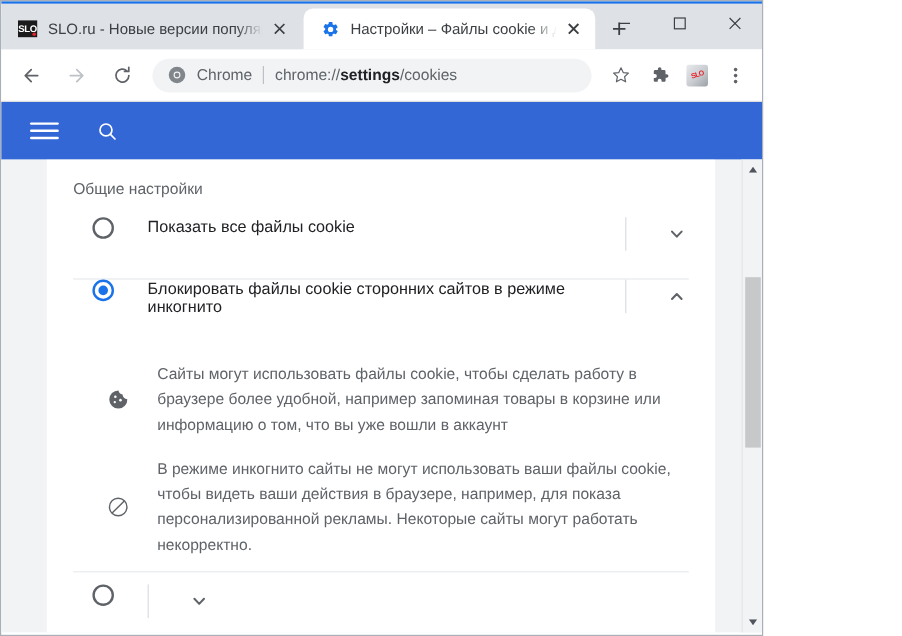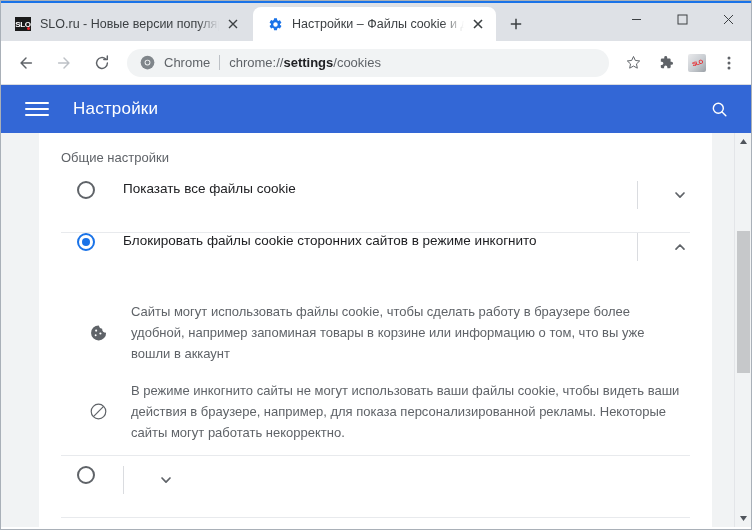--- a/index.html
+++ b/index.html
@@ -3,21 +3,21 @@
 <meta charset="utf-8">
 <style>
   * { box-sizing: border-box; margin: 0; padding: 0; }
   html, body {
     width: 752px; height: 530px;
     font-family: "Liberation Sans", sans-serif;
     overflow: hidden;
     background: #ffffff;
   }
   .window {
-    width: 752px; height: 530px;
+    width: 636px; height: 530px;
     position: relative;
     background: #ffffff;
     border: 1px solid #a9b0b8;
     overflow: hidden;
   }
 
   
   .tabstrip {
     height: 40px;
     background: #dee1e6;
@@ -451,21 +451,20 @@
       </svg>
     </div>
   </div>
 
   <div class="bluebar">
     <div class="hamburger">
       <i></i>
         <i></i>
         <i></i>
     </div>
-    <div class="bluebar-title">Настройки</div>
     <div class="bluebar-search">
       <svg width="19" height="19" viewBox="0 0 24 24">
         <circle cx="10.5" cy="10.5" r="6.3" stroke="#ffffff" stroke-width="1.8" fill="none"></circle>
         <path d="M15.2 15.2 L20 20" stroke="#ffffff" stroke-width="1.8" stroke-linecap="round"></path>
       </svg>
     </div>
   </div>
 
   <div class="content-wrap">
     <div class="content">

